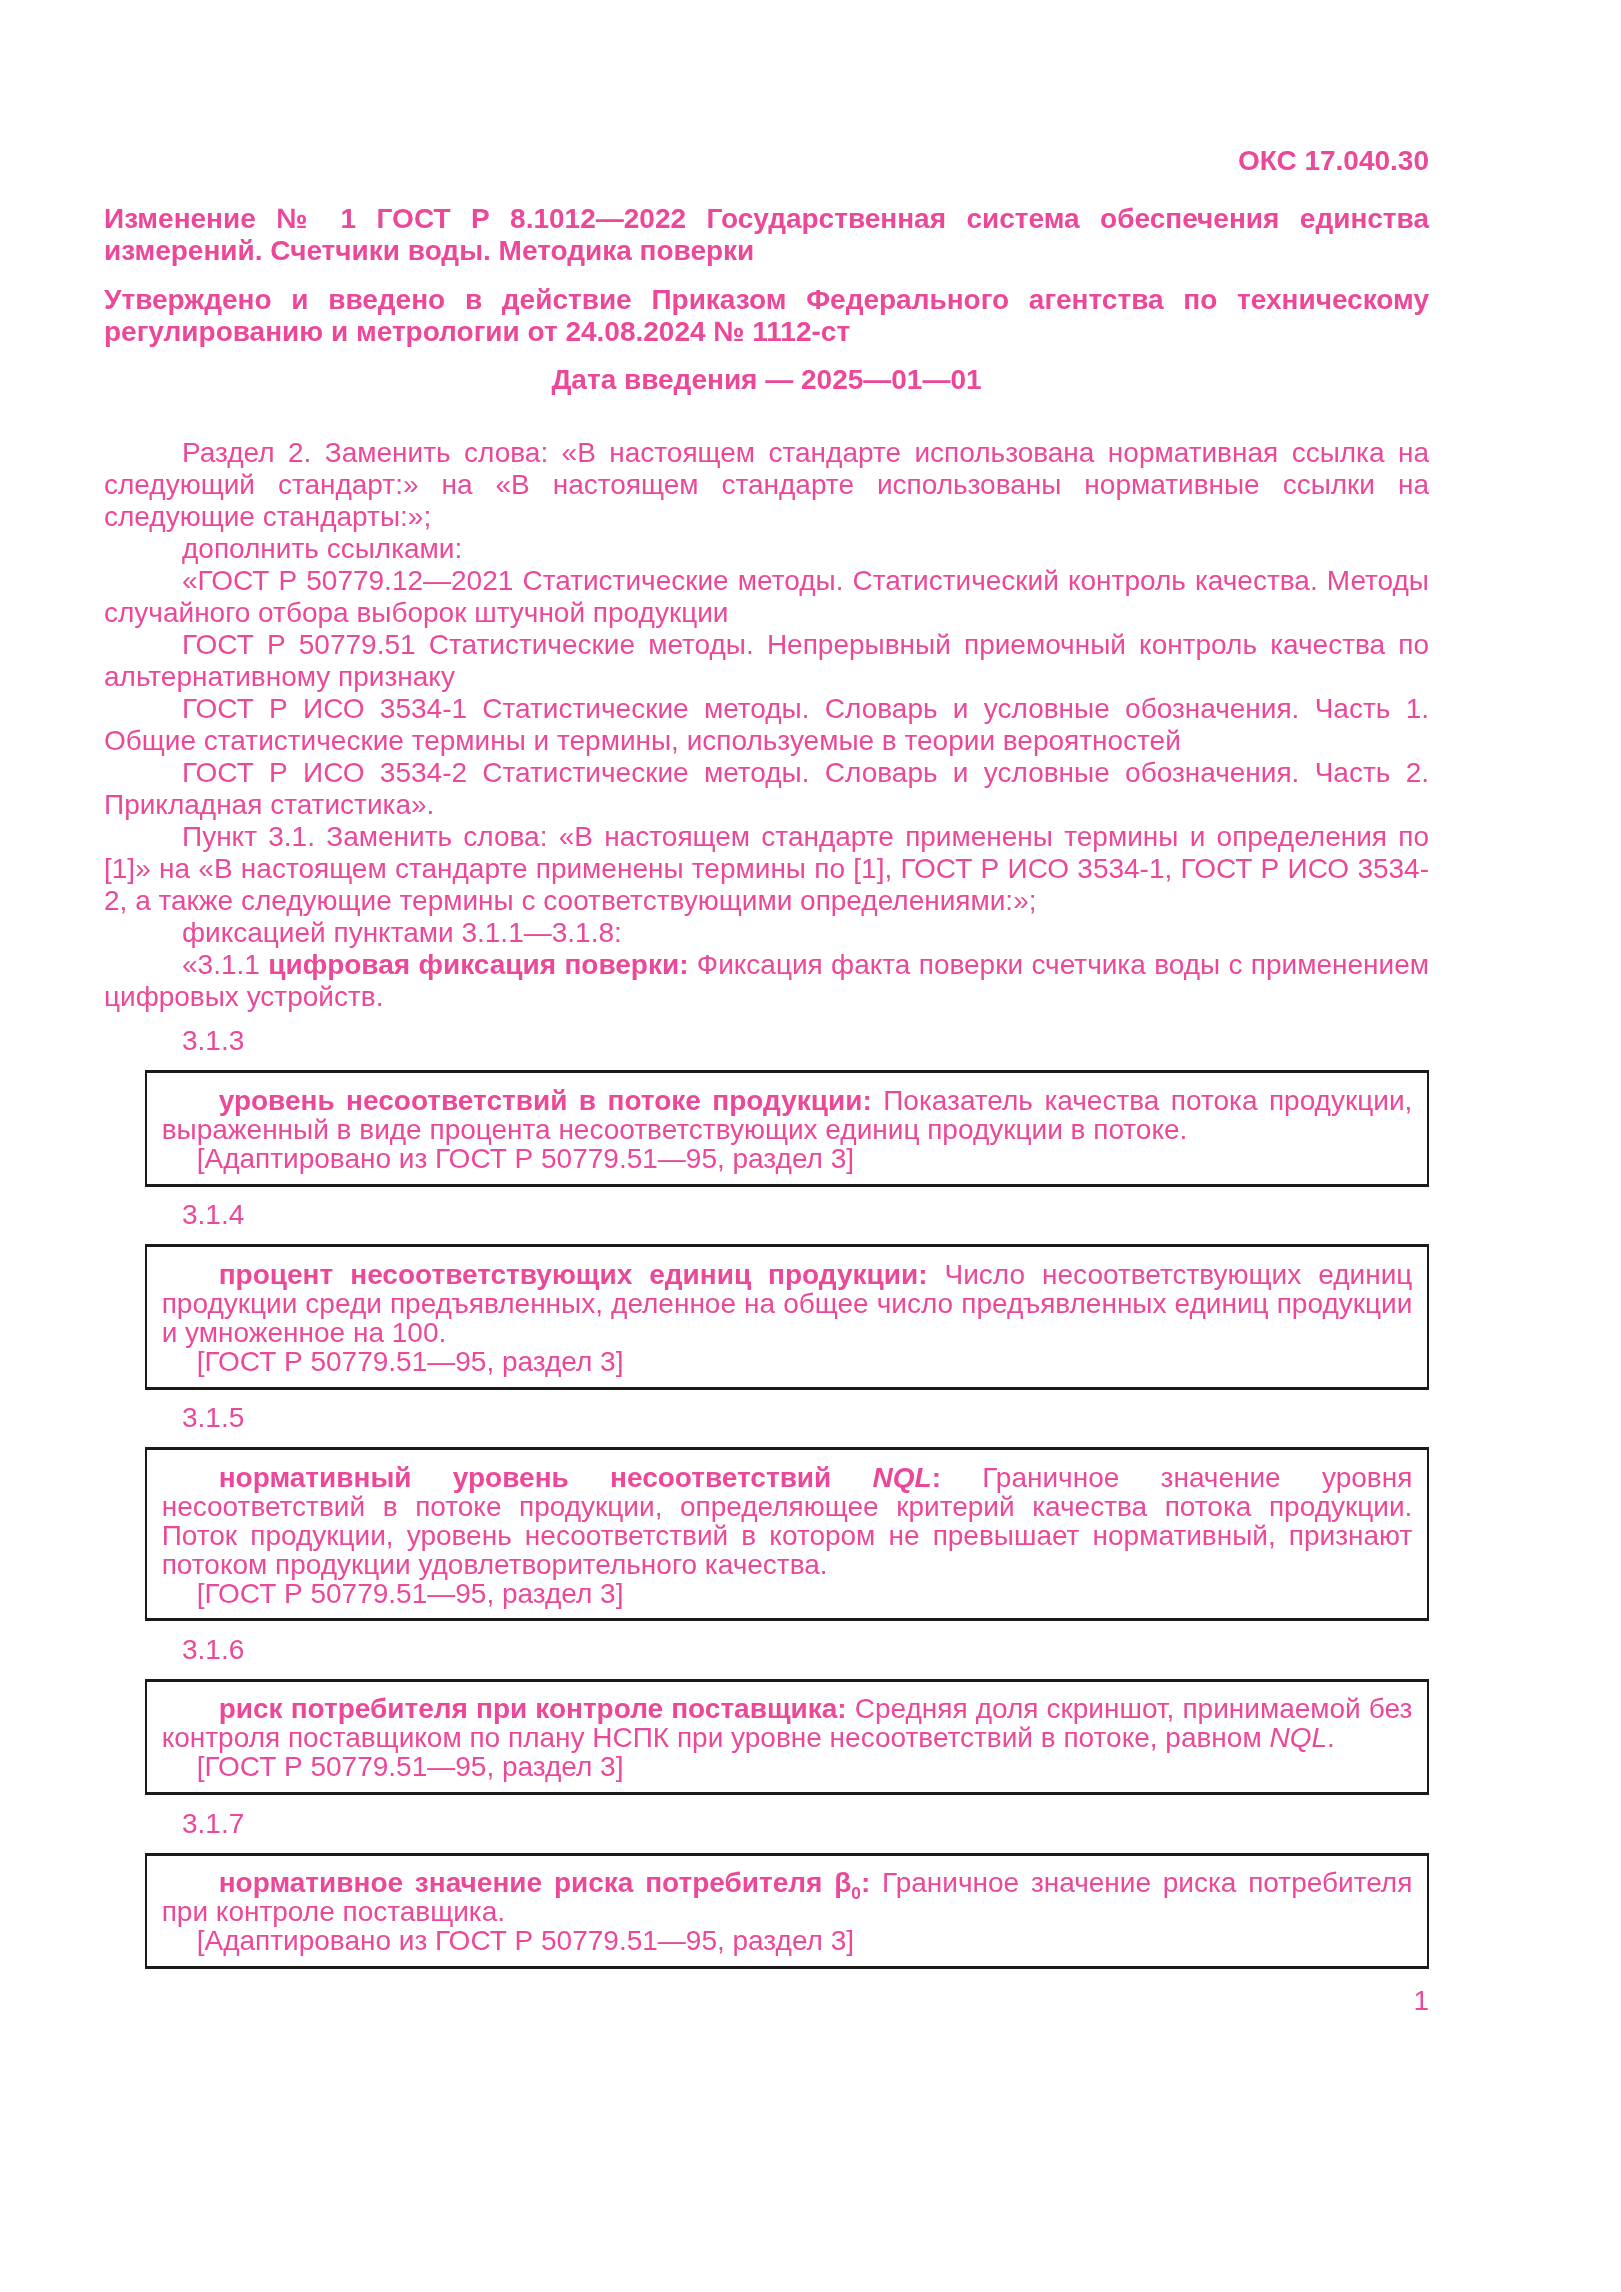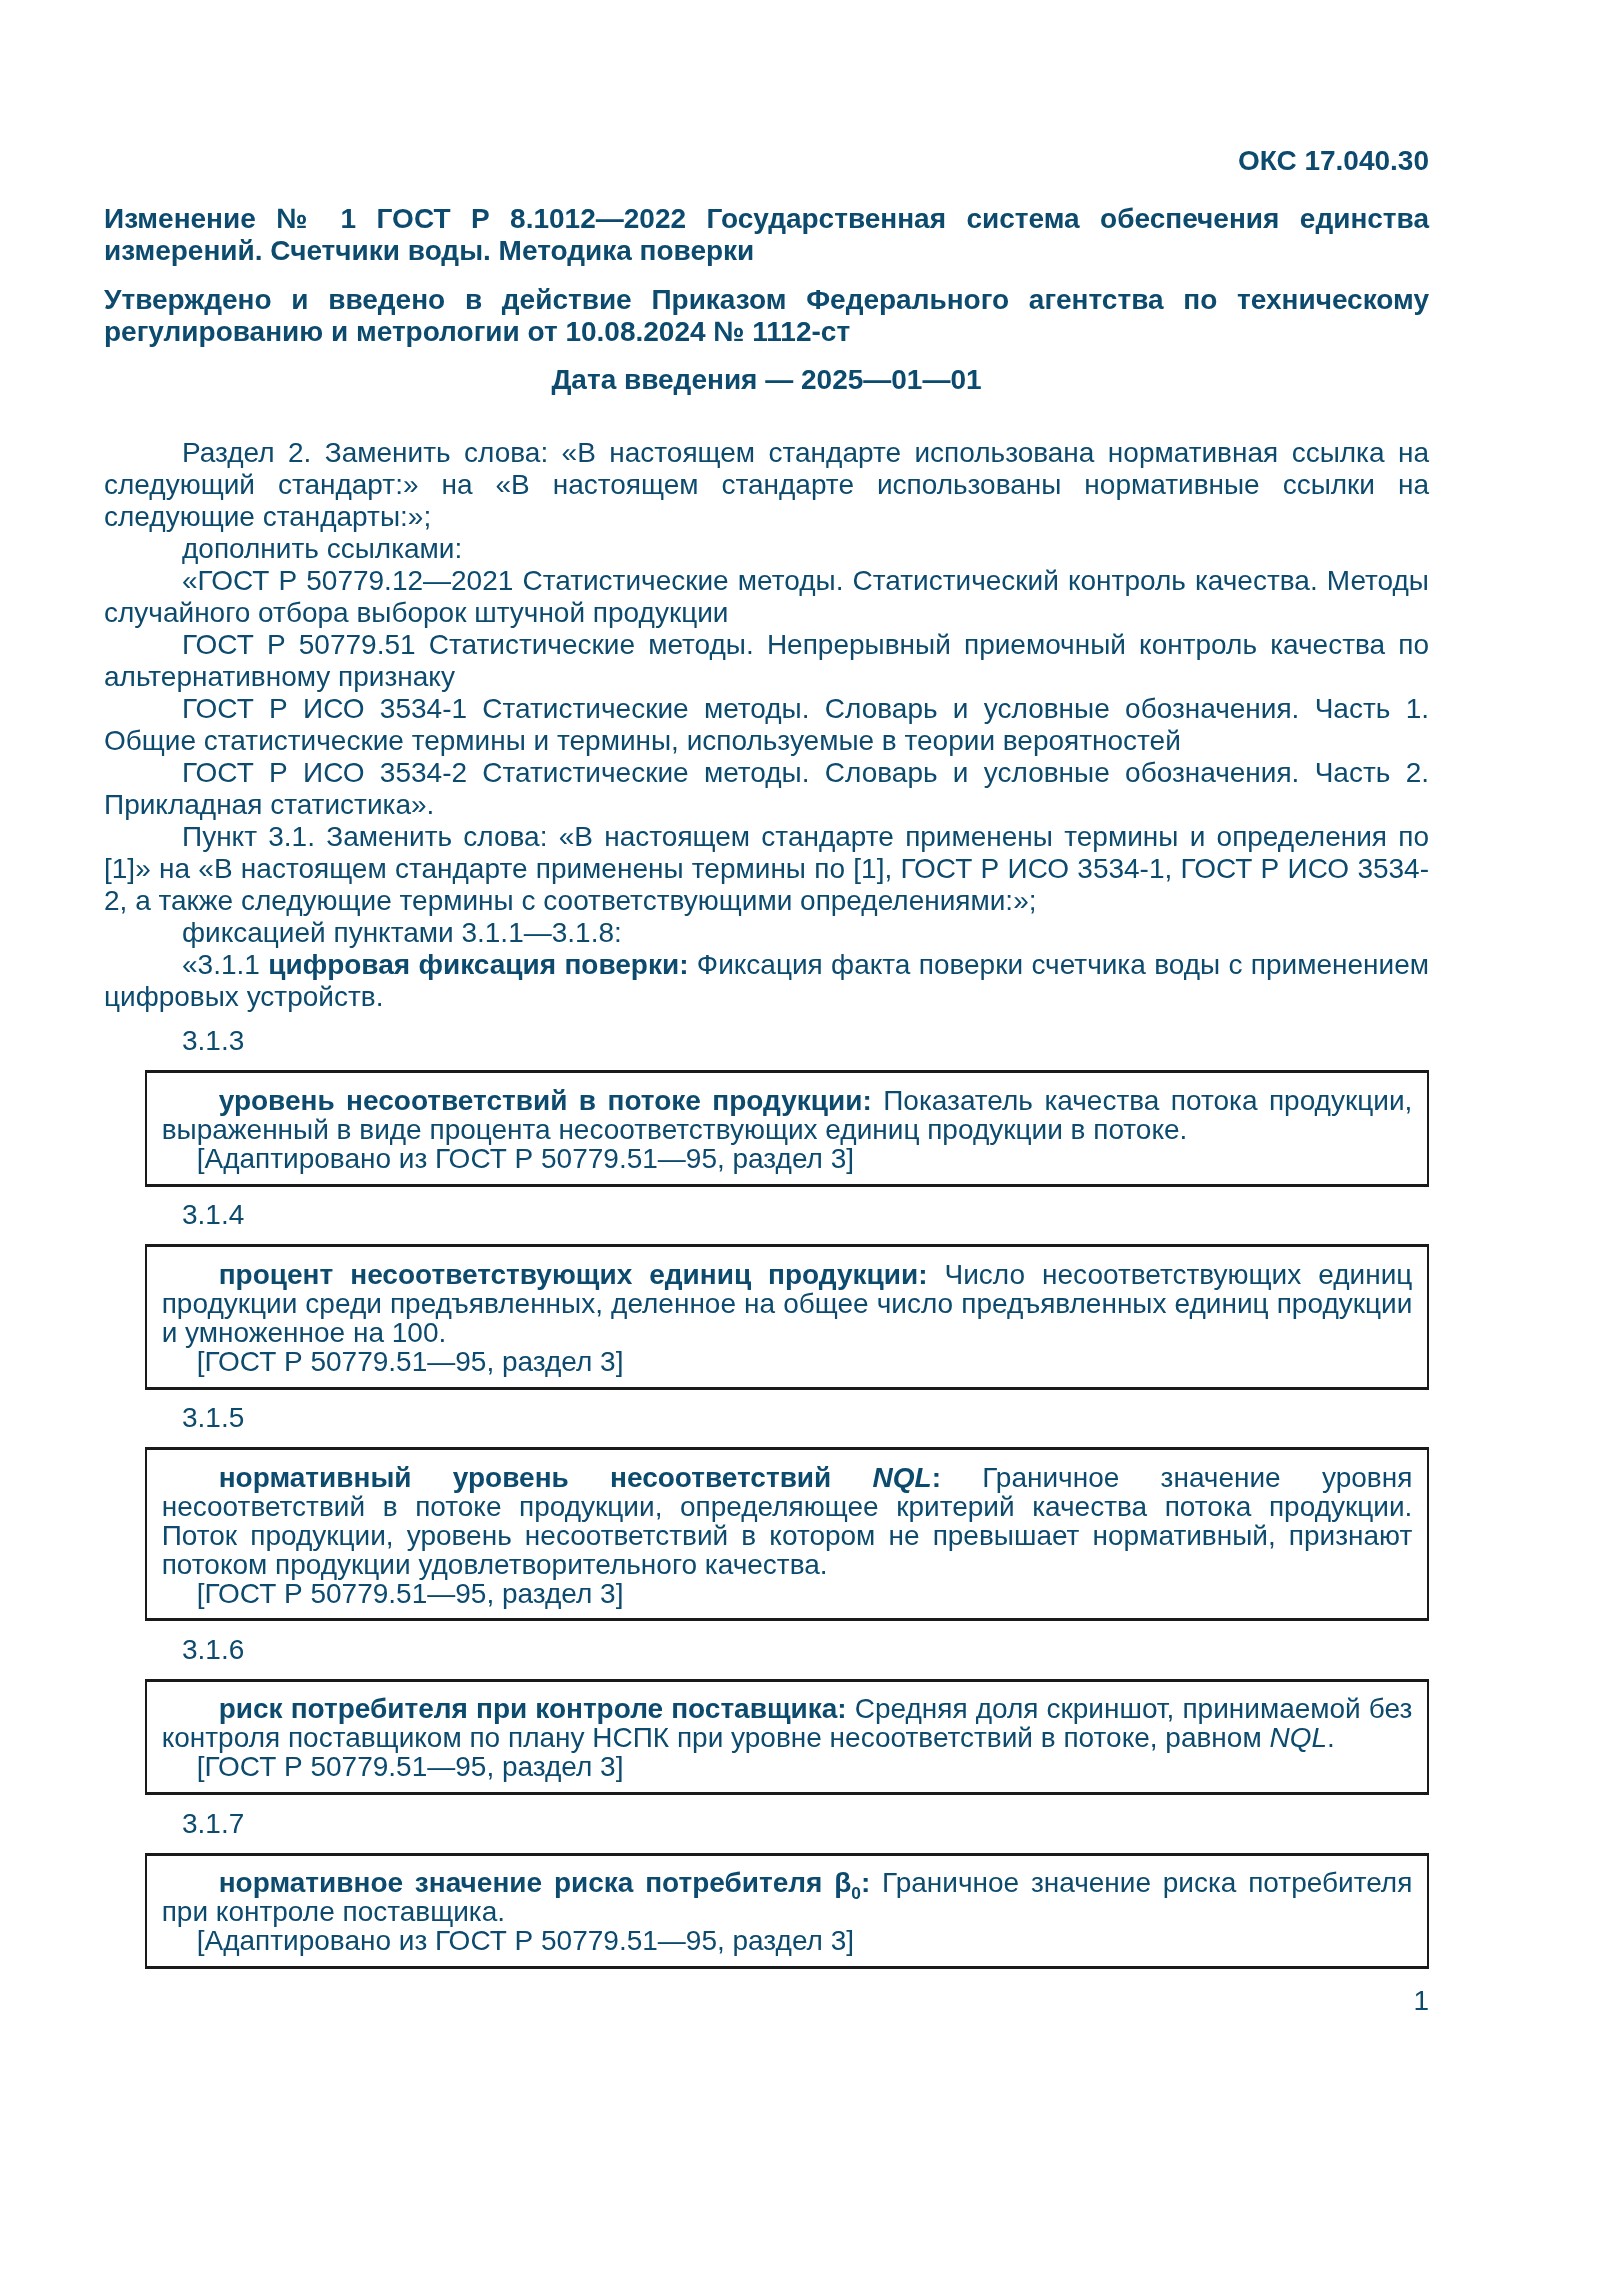--- a/index.html
+++ b/index.html
@@ -2,21 +2,21 @@
 <html lang="ru"><head>
 <meta charset="utf-8">
 <title>Изменение № 1 ГОСТ Р 8.1012—2022</title>
 <style>
   html,body{margin:0;padding:0;background:#e8e8e8;}
   .page{
     position:relative;
     width:1621px;height:2293px;
     margin:0 auto;
     background:#ffffff;
-    color:#0c4a6e;
+    color:#ec4899;
     font-family:"Liberation Sans", sans-serif;
     font-size:28px;
     overflow:hidden;
   }
   .content{
     position:absolute;
     left:104px;top:0;
     width:1325px;
   }
   p,div.block{margin:0;}
@@ -86,21 +86,21 @@
 </head>
 <body>
 
 <div class="page">
   <div class="content">
 
     <div class="oks">ОКС 17.040.30</div>
 
     <p class="doc-title">Изменение № 1 ГОСТ Р 8.1012—2022 Государственная система обеспечения единства измерений. Счетчики воды. Методика поверки</p>
 
-    <p class="approval">Утверждено и введено в действие Приказом Федерального агентства по техническому регулиро­ванию и метрологии от 10.08.2024 № 1112-ст</p>
+    <p class="approval">Утверждено и введено в действие Приказом Федерального агентства по техническому регулиро­ванию и метрологии от 24.08.2024 № 1112-ст</p>
 
     <p class="date-line">Дата введения — 2025—01—01</p>
 
     <p class="para para-first">Раздел 2. Заменить слова: «В настоящем стандарте использована нормативная ссылка на следующий стандарт:» на «В настоящем стандарте использованы нормативные ссылки на следующие стандарты:»;</p>
     <p class="para">дополнить ссылками:</p>
     <p class="para">«ГОСТ Р 50779.12—2021 Статистические методы. Статистический контроль качества. Методы случайного отбора выборок штучной продукции</p>
     <p class="para">ГОСТ Р 50779.51 Статистические методы. Непрерывный приемочный контроль качества по аль­тернативному признаку</p>
     <p class="para">ГОСТ Р ИСО 3534-1 Статистические методы. Словарь и условные обозначения. Часть 1. Общие статистические термины и термины, используемые в теории вероятностей</p>
     <p class="para">ГОСТ Р ИСО 3534-2 Статистические методы. Словарь и условные обозначения. Часть 2. Приклад­ная статистика».</p>
     <p class="para">Пункт 3.1. Заменить слова: «В настоящем стандарте применены термины и определения по [1]» на «В настоящем стандарте применены термины по [1], ГОСТ Р ИСО 3534-1, ГОСТ Р ИСО 3534-2, а так­же следующие термины с соответствующими определениями:»;</p>

